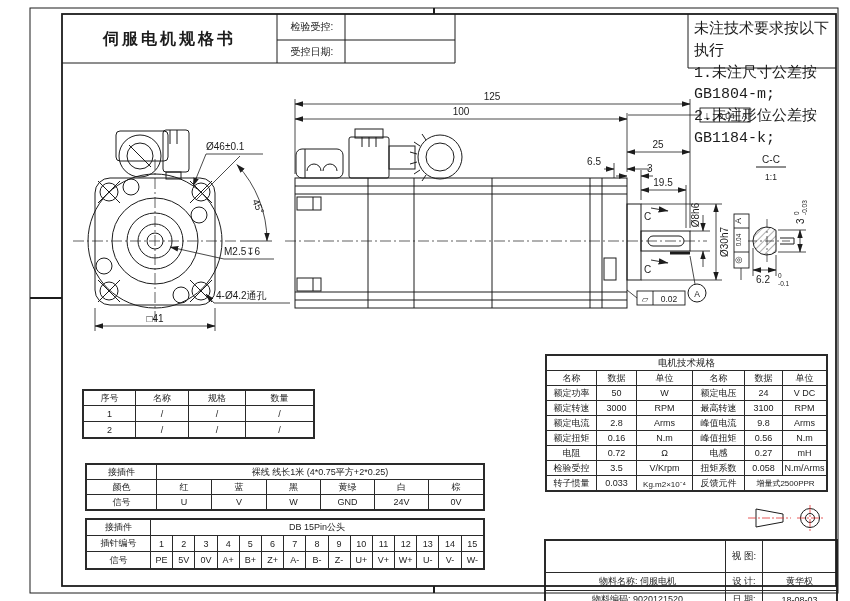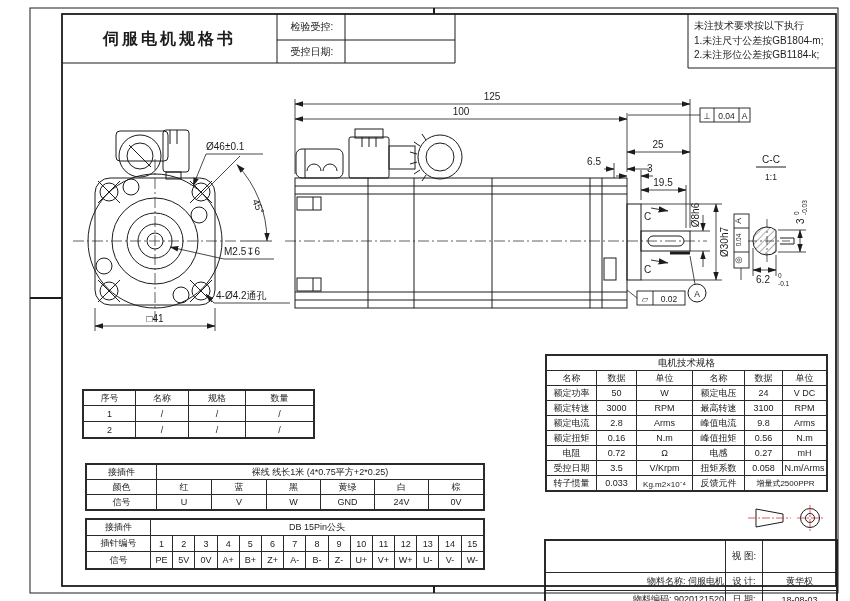--- a/index.html
+++ b/index.html
@@ -3,26 +3,26 @@
 <meta charset="utf-8">
 <style>
   html,body{margin:0;padding:0;background:#fff;}
   .sheet{position:relative;width:850px;height:601px;background:#fff;overflow:hidden;
          font-family:"Liberation Sans",sans-serif;color:#1c1c1c;}
   .abs{position:absolute;}
   svg{position:absolute;left:0;top:0;pointer-events:none;}
   .doc-title{left:62px;top:15px;width:215px;height:48px;display:flex;align-items:center;justify-content:center;
              font-size:16px;font-weight:600;letter-spacing:3px;}
   .ctl-label{width:68px;height:26px;display:flex;align-items:center;justify-content:center;font-size:10px;}
-  .notes{left:694px;top:19px;width:142px;font-size:10px;line-height:1.45;}
+  .notes{left:694px;top:19px;width:142px;font-size:15px;line-height:1.45;font-family:Liberation Mono, monospace;}
   table{border-collapse:collapse;table-layout:fixed;background:#fff;}
   td{border:1px solid #2a2a2a;font-size:9px;text-align:center;padding:0 1px;height:14px;
      overflow:hidden;white-space:nowrap;}
   .tt td{font-size:9.5px;}
-  .lf{text-align:right;padding-left:5px;}
+  .lf{text-align:center;padding-left:5px;}
   .thick{outline:1px solid #2a2a2a;}
   .dt{font-size:10px;fill:#1c1c1c;stroke:none;font-family:"Liberation Sans",sans-serif;}
   .dts{font-size:8.5px;fill:#1c1c1c;stroke:none;font-family:"Liberation Sans",sans-serif;}
   .dtt{font-size:6.5px;fill:#1c1c1c;stroke:none;font-family:"Liberation Sans",sans-serif;}
 </style>
 </head>
 <body>
 
 <div class="sheet">
 
@@ -204,21 +204,21 @@
         </tr>
     <tr>
           <td>电阻</td>
           <td>0.72</td>
           <td>Ω</td>
           <td>电感</td>
           <td>0.27</td>
           <td>mH</td>
         </tr>
     <tr>
-          <td>受控日期</td>
+          <td>检验受控</td>
           <td>3.5</td>
           <td>V/Krpm</td>
           <td>扭矩系数</td>
           <td>0.058</td>
           <td>N.m/Arms</td>
         </tr>
     <tr>
           <td>转子惯量</td>
           <td>0.033</td>
           <td style="font-size:8px;">Kg.m2×10⁻⁴</td>

